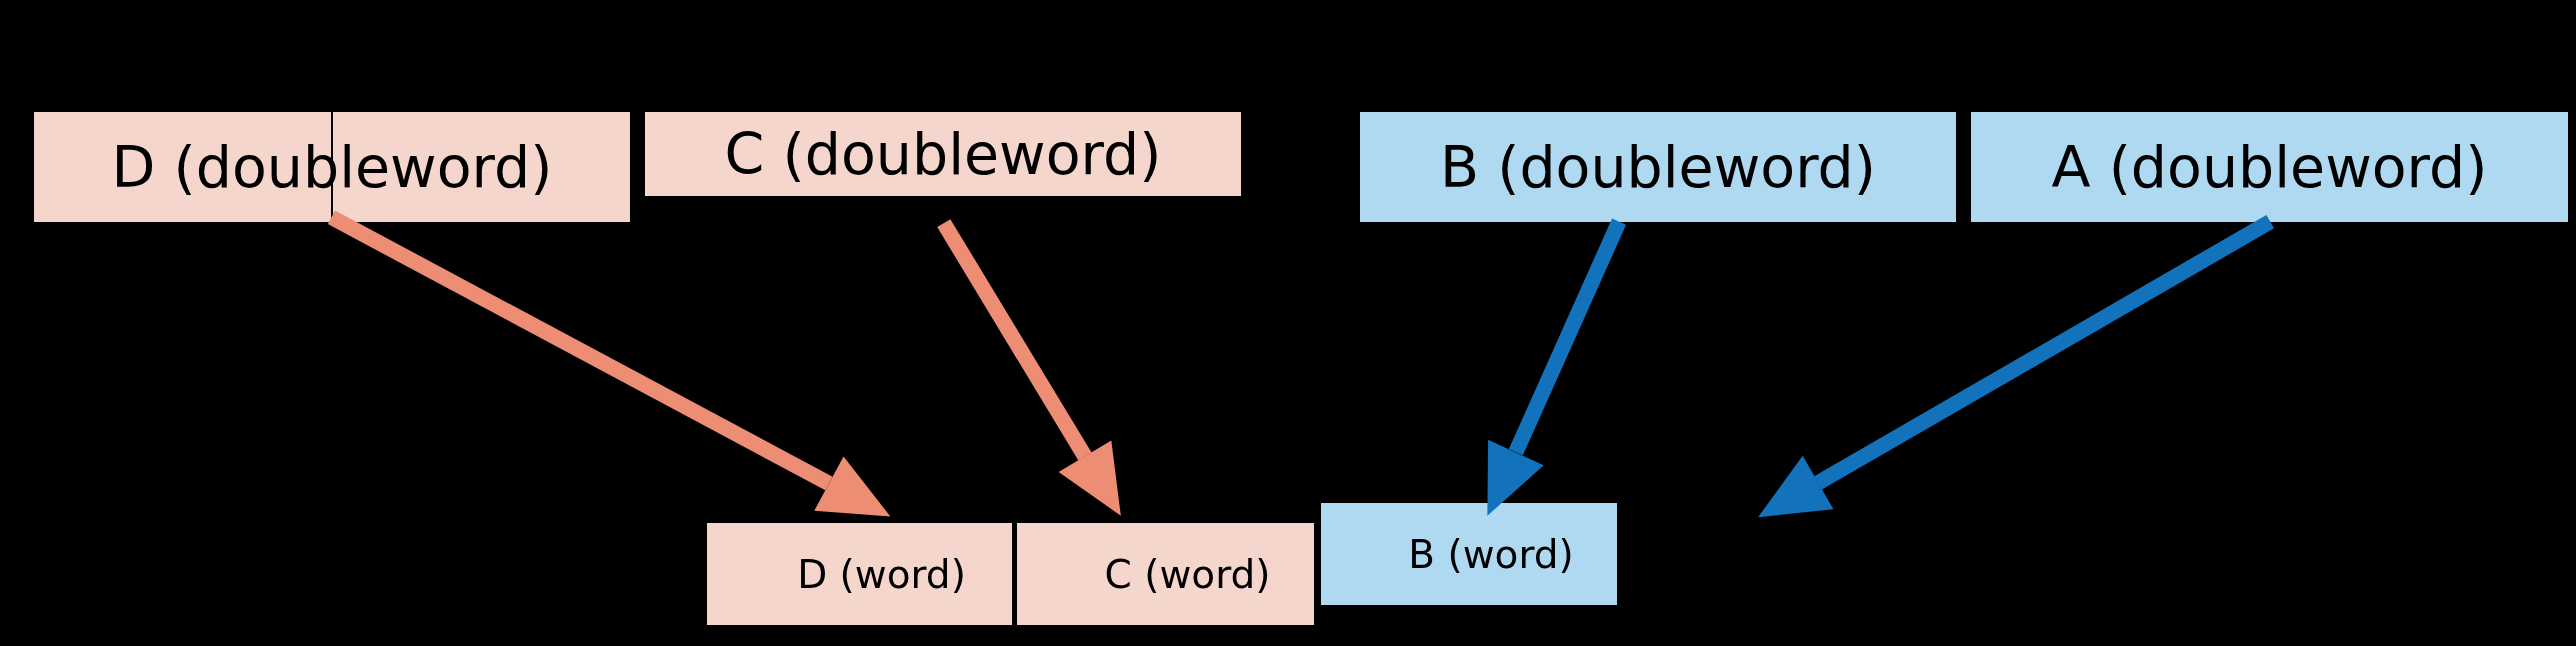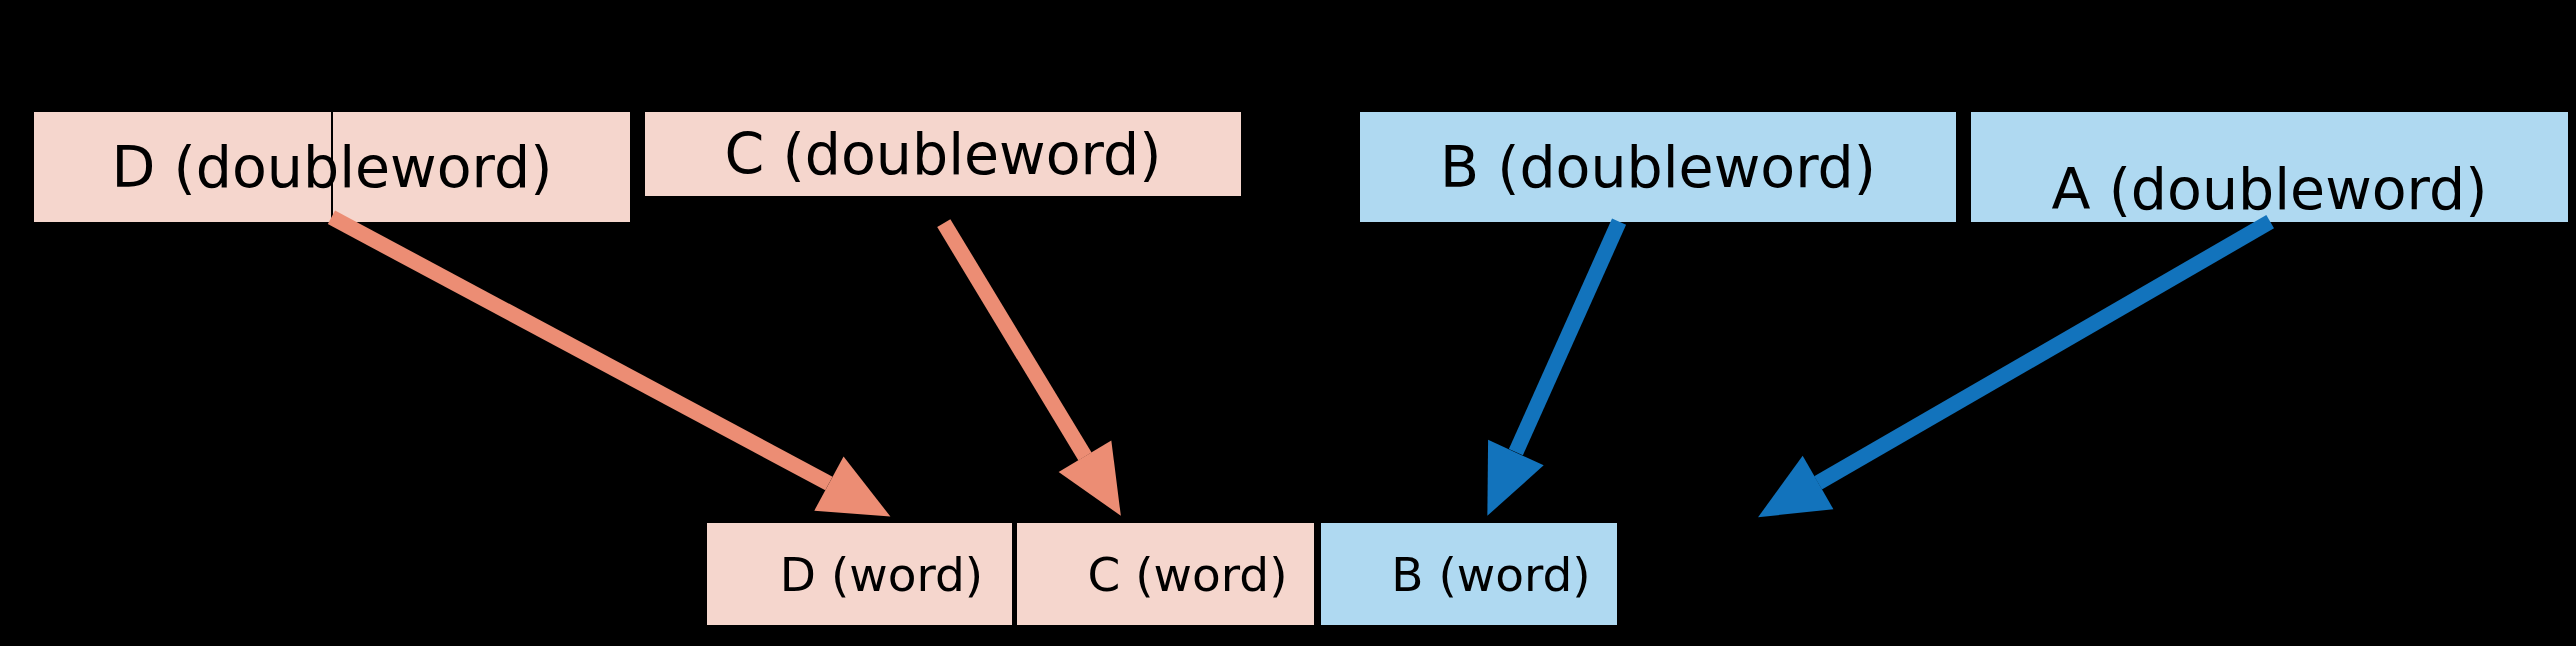--- a/index.html
+++ b/index.html
@@ -19,34 +19,34 @@
   .box {
     position: absolute;
     display: flex;
     align-items: center;
     justify-content: center;
     color: var(--text, #000);
     box-sizing: border-box;
     white-space: nowrap;
   }
   .box.top    { font-size: 57px; }
-  .box.bottom { font-size: 47px; padding-left: 44px; }
+  .box.bottom { font-size: 39px; padding-left: 44px; }
   .box.pink   { background: var(--pink-fill, #F5D6CD); }
   .box.blue   { background: var(--blue-fill, #AFD9F1); }
 
   
   #box-d-dw { left: 34px;   top: 112px; width: 596px; height: 110px; }
   #box-c-dw { left: 645px;  top: 112px; width: 596px; height: 84px; }
   #box-b-dw { left: 1335px; top: 112px; width: 596px; height: 110px; margin-left: 25px; }
-  #box-a-dw { left: 1971px; top: 112px; width: 597px; height: 110px; align-items: flex-end; }
+  #box-a-dw { left: 1971px; top: 112px; width: 597px; height: 110px; }
 
   
   #box-d-w { left: 707px;  top: 523px; width: 305px; height: 102px; }
   #box-c-w { left: 1017px; top: 523px; width: 297px; height: 102px; text-align: right; }
-  #box-b-w { left: 1321px; top: 523px; width: 296px; height: 102px; }
+  #box-b-w { left: 1321px; top: 503px; width: 296px; height: 102px; }
   #box-a-w { left: 1623px; top: 523px; width: 320px; height: 102px; }
 
   
   #d-box-middle-line {
     position: absolute;
     left: 331px;
     top: 112px;
     width: 2.2px;
     height: 110px;
     background: var(--divider, #000);

